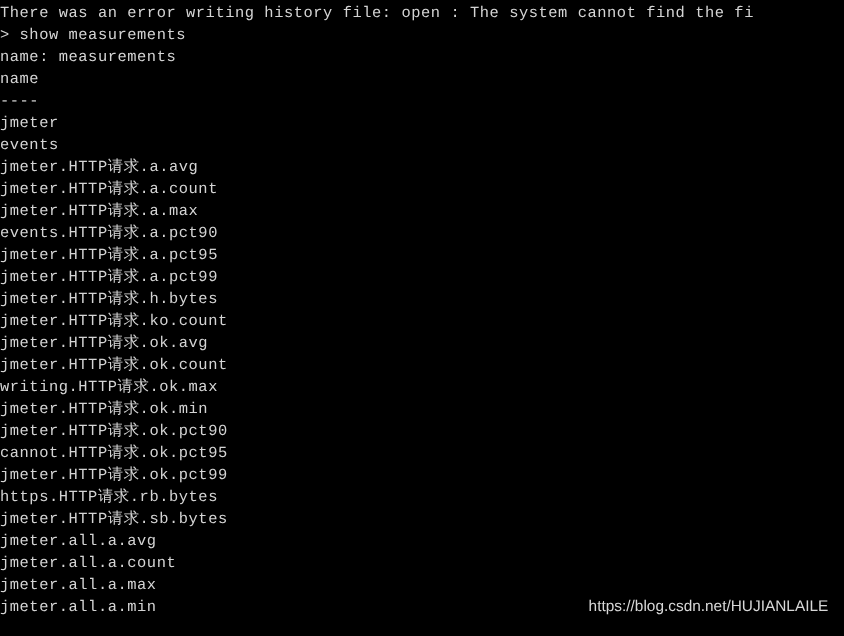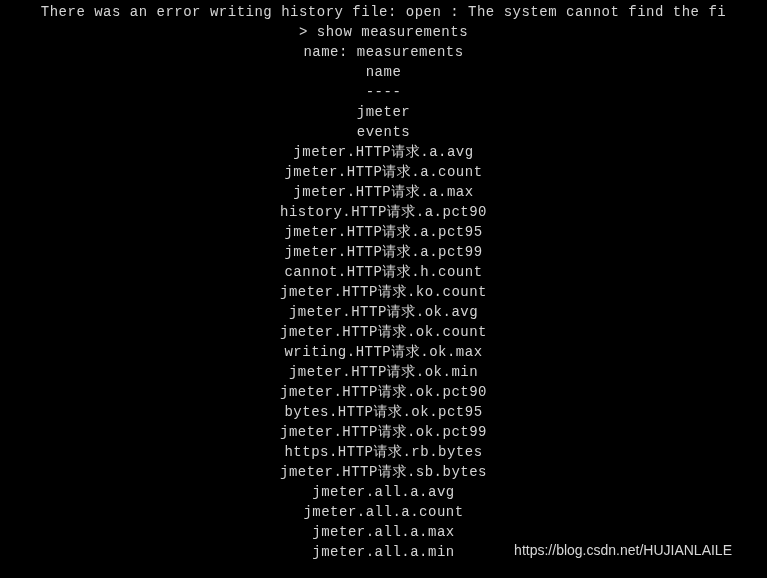--- a/index.html
+++ b/index.html
@@ -18,57 +18,56 @@
       overflow: hidden;
       position: relative;
       padding: 0;
     }
     .terminal {
       padding: 2px 0 0 0;
     }
     .line {
       white-space: pre;
       letter-spacing: 0.5px;
-      text-align: center;
     }
     .watermark {
       position: absolute;
       bottom: 18px;
-      right: 35px;
+      right: 14px;
       color: #d8d8d8;
       font-family: Arial, sans-serif;
       font-size: 14px;
       letter-spacing: 0;
     }
   </style>
 </head>
 <body>
 
 <div class="terminal">
   <div class="line">There was an error writing history file: open : The system cannot find the fi</div>
   <div class="line">&gt; show measurements</div>
   <div class="line">name: measurements</div>
   <div class="line">name</div>
   <div class="line">----</div>
   <div class="line">jmeter</div>
   <div class="line">events</div>
   <div class="line">jmeter.HTTP请求.a.avg</div>
   <div class="line">jmeter.HTTP请求.a.count</div>
   <div class="line">jmeter.HTTP请求.a.max</div>
-  <div class="line">history.HTTP请求.a.pct90</div>
+  <div class="line">events.HTTP请求.a.pct90</div>
   <div class="line">jmeter.HTTP请求.a.pct95</div>
   <div class="line">jmeter.HTTP请求.a.pct99</div>
-  <div class="line">cannot.HTTP请求.h.count</div>
+  <div class="line">jmeter.HTTP请求.h.bytes</div>
   <div class="line">jmeter.HTTP请求.ko.count</div>
   <div class="line">jmeter.HTTP请求.ok.avg</div>
   <div class="line">jmeter.HTTP请求.ok.count</div>
   <div class="line">writing.HTTP请求.ok.max</div>
   <div class="line">jmeter.HTTP请求.ok.min</div>
   <div class="line">jmeter.HTTP请求.ok.pct90</div>
-  <div class="line">bytes.HTTP请求.ok.pct95</div>
+  <div class="line">cannot.HTTP请求.ok.pct95</div>
   <div class="line">jmeter.HTTP请求.ok.pct99</div>
   <div class="line">https.HTTP请求.rb.bytes</div>
   <div class="line">jmeter.HTTP请求.sb.bytes</div>
   <div class="line">jmeter.all.a.avg</div>
   <div class="line">jmeter.all.a.count</div>
   <div class="line">jmeter.all.a.max</div>
   <div class="line">jmeter.all.a.min</div>
 </div>
 
 <div class="watermark">https://blog.csdn.net/HUJIANLAILE</div>

